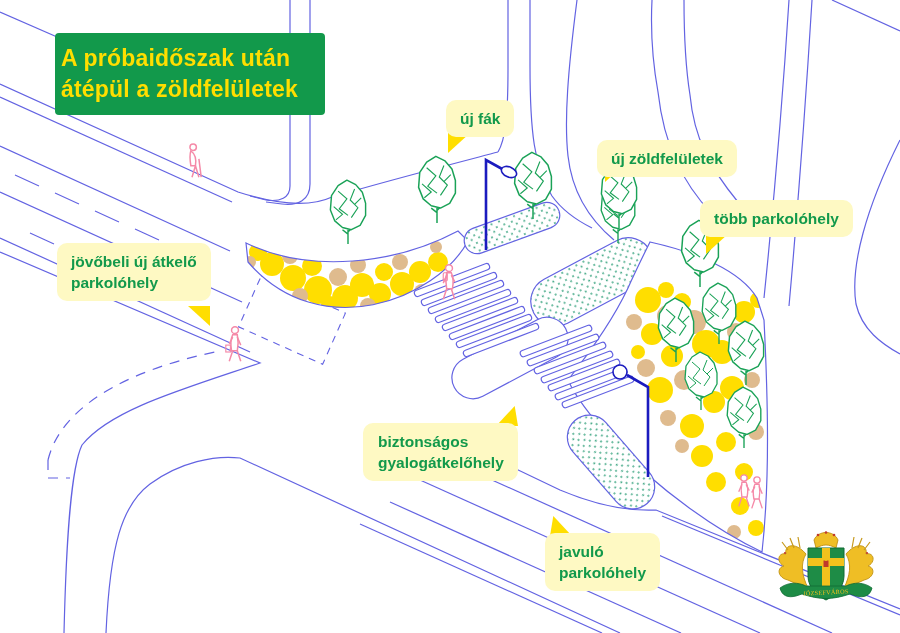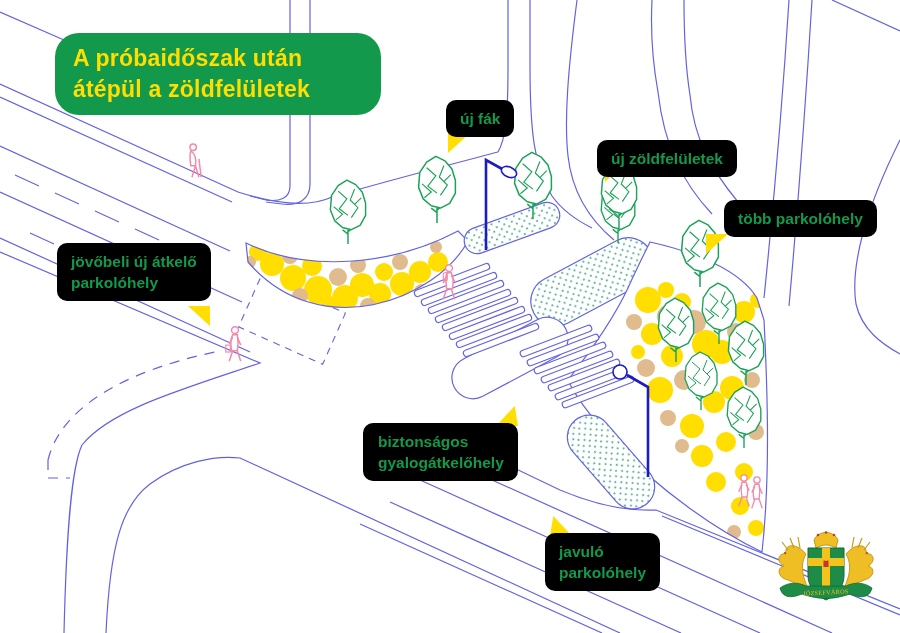--- a/index.html
+++ b/index.html
@@ -1,22 +1,22 @@
 <!DOCTYPE html>
 <html><head>
 <meta charset="utf-8">
 <style>
   html,body{margin:0;padding:0;background:#fff;}
   .stage{position:relative;width:900px;height:633px;background:#ffffff;overflow:hidden;
          font-family:"Liberation Sans",sans-serif;}
   .illustration{position:absolute;left:0;top:0;}
-  .title-box{position:absolute;left:55px;top:33px;width:326px;box-sizing:border-box;
-             background:#12994B;color:#FFDE00;border-radius:24px;padding:10px 18px;
+  .title-box{position:absolute;left:55px;top:33px;width:270px;box-sizing:border-box;
+             background:#12994B;color:#FFDE00;border-radius:4px;padding:10px 6px;
              font-size:23px;line-height:31px;font-weight:bold;letter-spacing:.2px;}
-  .bubble{position:absolute;background:#000000;color:#12994B;font-weight:bold;
+  .bubble{position:absolute;background:#fef9c3;color:#12994B;font-weight:bold;
           font-size:15.5px;line-height:21px;border-radius:10px;padding:8px 14px;
           white-space:nowrap;}
   .tail{position:absolute;width:22px;height:20px;background:#FFDE00;}
   .tail.bl{clip-path:polygon(0 0,100% 0,0 100%);}
   .tail.br{clip-path:polygon(0 0,100% 0,100% 100%);}
   .tail.tr{clip-path:polygon(0 100%,85% 0,100% 100%);}
   .tail.tl{clip-path:polygon(15% 0,100% 100%,0 100%);}
 </style>
 </head>
 <body>
@@ -309,21 +309,21 @@
 <div class="bubble" style="left:446px;top:100px;">
   <span>új fák</span>
 </div>
 
 <div class="tail bl" style="left:605px;top:162px;"></div>
 <div class="bubble" style="left:597px;top:140px;">
   <span>új zöldfelületek</span>
 </div>
 
 <div class="tail bl" style="left:706px;top:234px;"></div>
-<div class="bubble" style="left:700px;top:200px;margin-left:24px;">
+<div class="bubble" style="left:700px;top:200px;">
   <span>több parkolóhely</span>
 </div>
 
 <div class="tail br" style="left:188px;top:306px;"></div>
 <div class="bubble" style="left:57px;top:243px;">
   <span>jövőbeli új átkelő</span><br>
   <span>parkolóhely</span>
 </div>
 
 <div class="tail tr" style="left:496px;top:406px;"></div>

